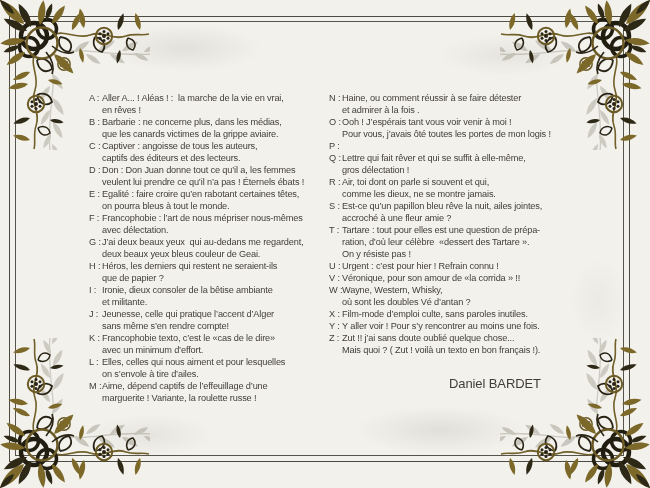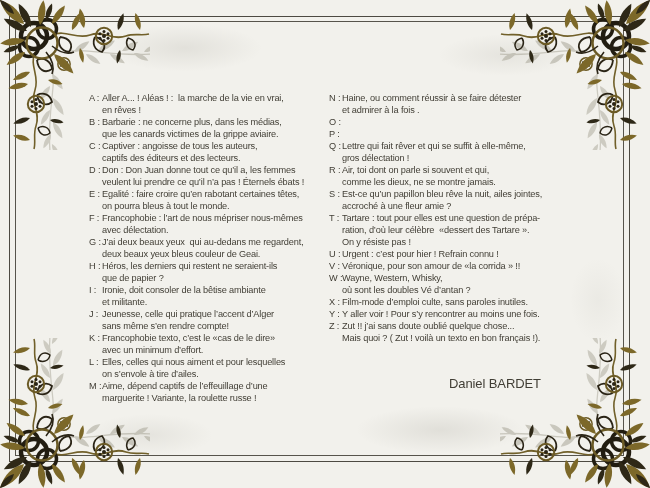--- a/index.html
+++ b/index.html
@@ -185,21 +185,21 @@
         <span class="text">J’ai deux beaux yeux  qui au-dedans me regardent,
 deux beaux yeux bleus couleur de Geai.</span>
       </div>
       <div class="entry">
         <span class="letter">H :</span>
         <span class="text">Héros, les derniers qui restent ne seraient-ils
 que de papier ?</span>
       </div>
       <div class="entry">
         <span class="letter">I :</span>
-        <span class="text">Ironie, doit consoler de la bêtise ambiante
+        <span class="text">Ironie, dieux consoler de la bêtise ambiante
 et militante.</span>
       </div>
       <div class="entry">
         <span class="letter">J :</span>
         <span class="text">Jeunesse, celle qui pratique l’accent d’Alger
 sans même s’en rendre compte!</span>
       </div>
       <div class="entry">
         <span class="letter">K :</span>
         <span class="text">Francophobie texto, c’est le «cas de le dire»
@@ -217,20 +217,22 @@
       </div>
     </div>
   <div class="column col-right">
       <div class="entry">
         <span class="letter">N :</span>
         <span class="text">Haine, ou comment réussir à se faire détester
 et admirer à la fois .</span>
       </div>
       <div class="entry">
         <span class="letter">O :</span>
+        <span class="text">Ooh ! J’espérais tant vous voir venir à moi !
+Pour vous, j’avais ôté toutes les portes de mon logis !</span>
       </div>
       <div class="entry">
         <span class="letter">P :</span>
       </div>
       <div class="entry">
         <span class="letter">Q :</span>
         <span class="text">Lettre qui fait rêver et qui se suffit à elle-même,
 gros délectation !</span>
       </div>
       <div class="entry">

